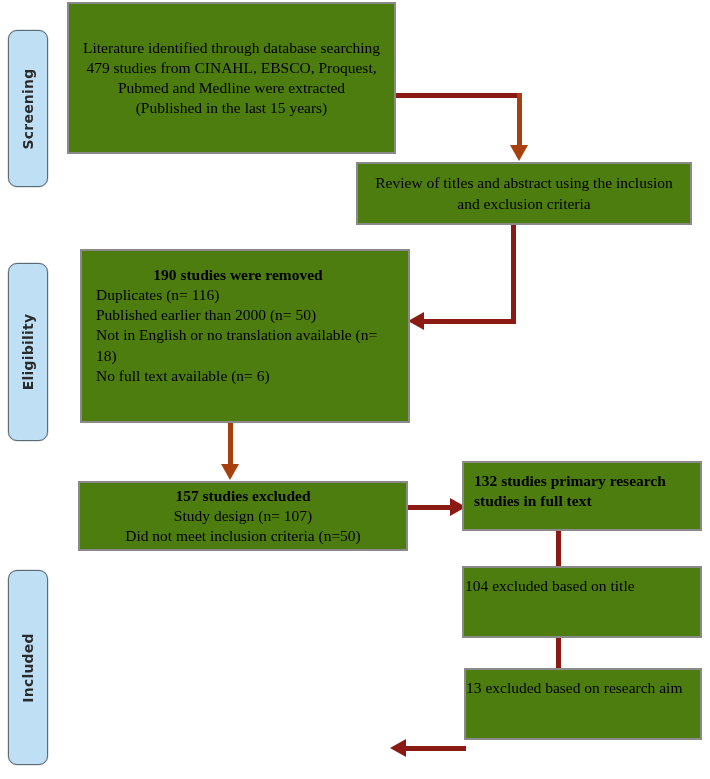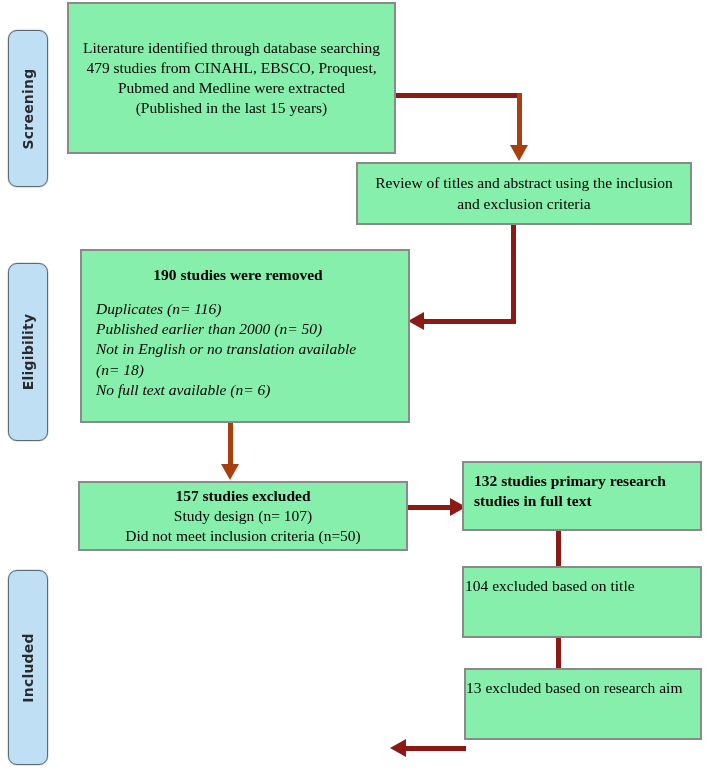--- a/index.html
+++ b/index.html
@@ -38,21 +38,21 @@
     font-family: "DejaVu Sans", sans-serif;
     font-weight: bold;
     font-size: 14px;
     letter-spacing: 0.2px;
     color: #2b2b2b;
   }
 
   
   .flow-box {
     position: absolute;
-    background: #86efac;
+    background: #4d7c0f;
     border: 2.5px solid #8a8a8a;
     box-sizing: border-box;
     display: flex;
     flex-direction: column;
     justify-content: flex-start;
   }
   .flow-box .box-text {
     font-family: "Liberation Serif", serif;
     font-size: 15.5px;
     line-height: 1.30;
@@ -137,21 +137,21 @@
   <div class="flow-box center vcenter" style="left:356px; top:162px; width:336px; height:63px; padding:4px 12px;">
     <div class="box-text">Review of titles and abstract using the inclusion and exclusion criteria</div>
   </div>
 
   <div class="conn conn-v" style="left:511px; top:225px; height:99px;"></div>
   <div class="conn conn-h" style="left:424px; top:319px; width:92px;"></div>
   <div class="arrow arrow-left" style="left:408px; top:312px;"></div>
 
   <div class="flow-box left" style="left:80px; top:249px; width:330px; height:174px; padding:14px 28px 8px 14px;">
     <span class="box-title">190 studies were removed</span>
-    <span class="box-sub" style="margin-top:14px;font-style:italic;">Duplicates (n= 116)
+    <span class="box-sub" style="">Duplicates (n= 116)
 Published earlier than 2000 (n= 50)
 Not in English or no translation available (n= 18)
 No full text available (n= 6)</span>
   </div>
 
   <div class="conn conn-v conn-brown" style="left:228px; top:423px; height:43px;"></div>
   <div class="arrow arrow-down" style="left:221px; top:464px;"></div>
 
   <div class="flow-box center vcenter" style="left:78px; top:481px; width:330px; height:70px; padding:4px 20px;">
     <span class="box-title">157 studies excluded</span>

